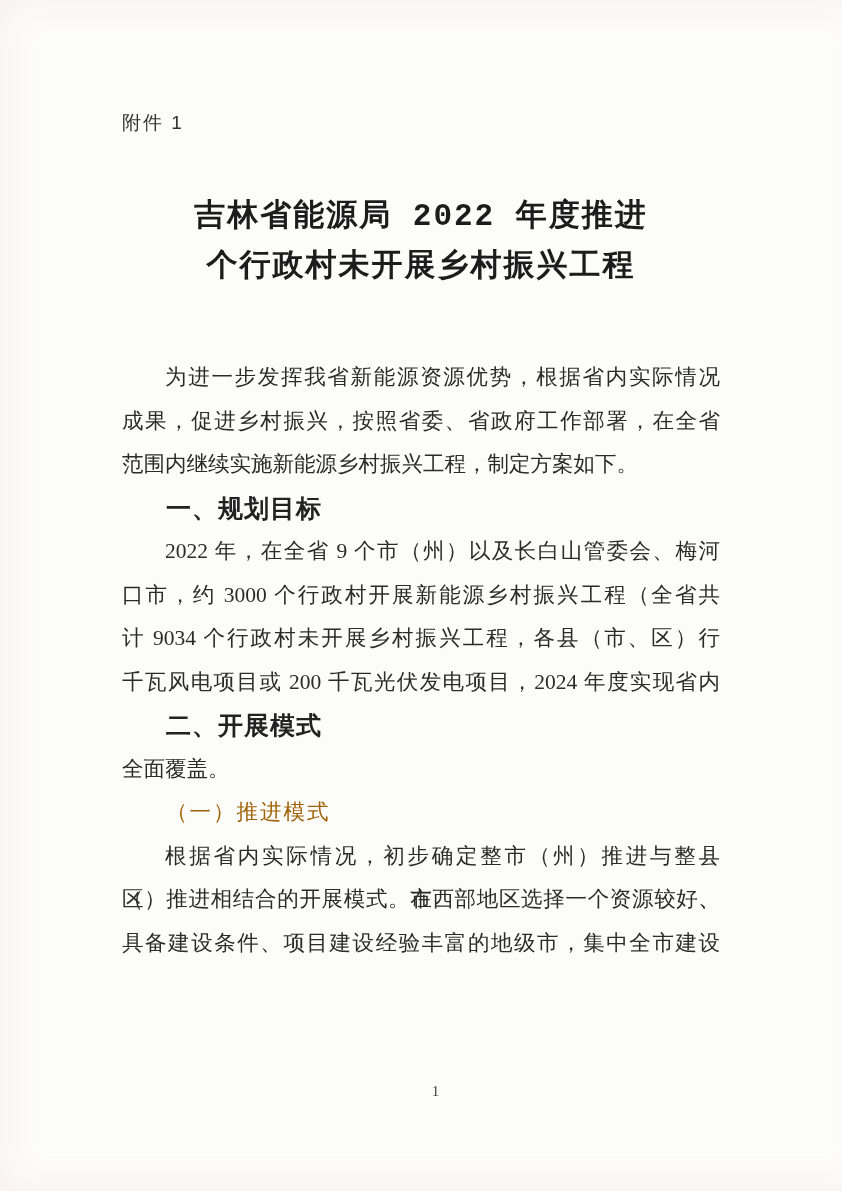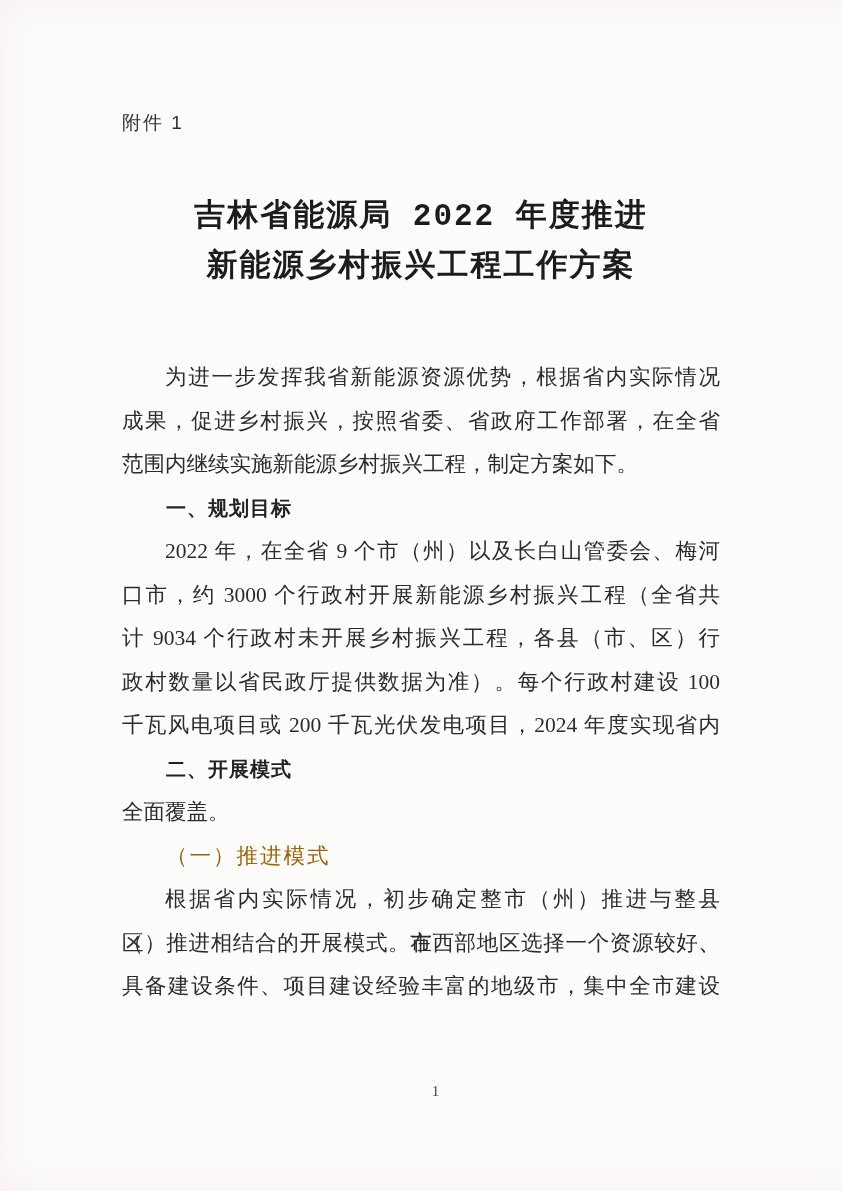--- a/index.html
+++ b/index.html
@@ -43,21 +43,21 @@
     width: 598px;
     font-size: 21.5px;
     line-height: 43.5px;
   }
   .bl { height: 43.5px; }
   .stretch { text-align: justify; text-align-last: justify; }
   .indent { text-indent: 43px; }
   .heading {
     font-family: Liberation Serif, serif;
     font-weight: bold;
-    font-size: 20px;
+    font-size: 25px;
     text-indent: 44px;
     letter-spacing: 1px;
     color: #222;
   }
   .subheading {
     text-indent: 44px;
     letter-spacing: 2px;
     color: #a16207;
   }
   .pageno {
@@ -72,34 +72,33 @@
 </style>
 </head>
 <body>
 
 <div class="page">
 
   <div class="attachment">附件 1</div>
 
   <div class="title">
     <div>吉林省能源局 2022 年度推进</div>
-    <div>新能源乡村振兴工程工作方案</div>
+    <div>个行政村未开展乡村振兴工程</div>
   </div>
 
   <div class="doc-body">
     <div class="bl stretch indent">为进一步发挥我省新能源资源优势，根据省内实际情况</div>
     <div class="bl stretch">成果，促进乡村振兴，按照省委、省政府工作部署，在全省</div>
     <div class="bl">范围内继续实施新能源乡村振兴工程，制定方案如下。</div>
 
     <div class="bl heading">一、规划目标</div>
 
     <div class="bl stretch indent">2022 年，在全省 9 个市（州）以及长白山管委会、梅河</div>
     <div class="bl stretch">口市，约 3000 个行政村开展新能源乡村振兴工程（全省共</div>
     <div class="bl stretch">计 9034 个行政村未开展乡村振兴工程，各县（市、区）行</div>
-    <div class="bl stretch">政村数量以省民政厅提供数据为准）。每个行政村建设 100</div>
     <div class="bl stretch">千瓦风电项目或 200 千瓦光伏发电项目，2024 年度实现省内</div>
     <div class="bl heading">二、开展模式</div>
 
     <div class="bl">全面覆盖。</div>
     <div class="bl subheading">（一）推进模式</div>
 
     <div class="bl stretch indent">根据省内实际情况，初步确定整市（州）推进与整县（市、</div>
     <div class="bl stretch">区）推进相结合的开展模式。在西部地区选择一个资源较好、</div>
     <div class="bl stretch">具备建设条件、项目建设经验丰富的地级市，集中全市建设</div>
   </div>

